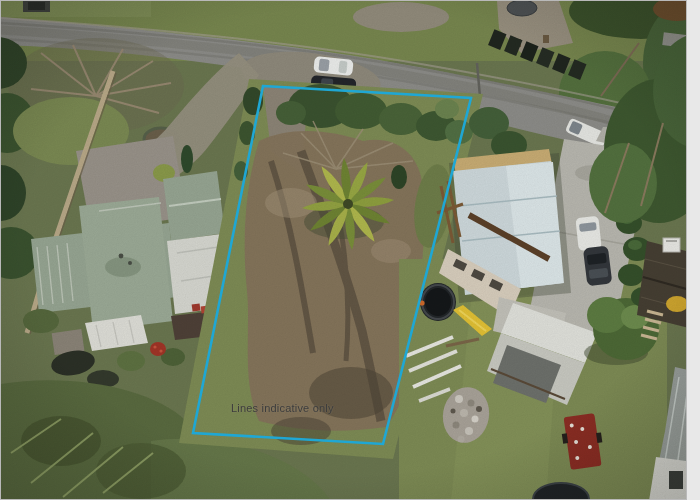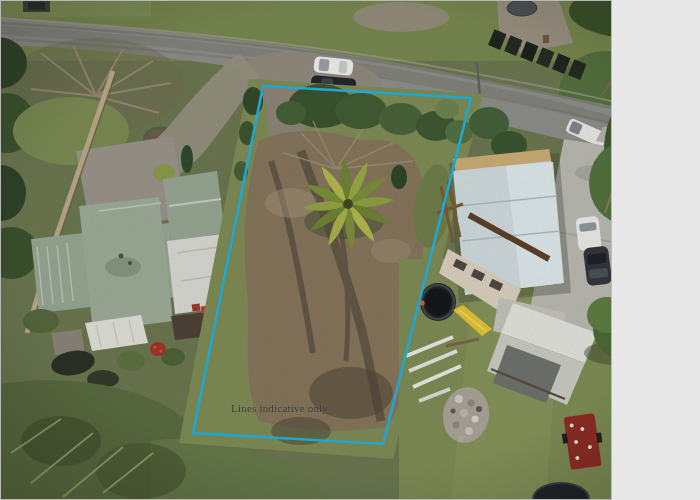--- a/index.html
+++ b/index.html
@@ -1,18 +1,18 @@
 <!DOCTYPE html>
 <html style="--boundary: #1fa7d4; --label: #3c3c3c; --road: #8d8d89; --dirt: #85755c; --mud: #564b3c; --roofGreen: #97a693; --roofWhite: #d7d8d1; --roofBlue: #cfdadd; --concrete: #b9b8b0; --grassLight: #7e8c55; --grassDark: #5a6b40; --treeDark: #3b5330; --wallTan: #b9a988; --slideYellow: #e3c235; --trailerRed: #8d2e24;"><head>
 <meta charset="utf-8">
 <style>
   html,body{margin:0;padding:0;background:#e8e8e8;}
-  .stage{position:relative;width:612px;height:500px;overflow:hidden;
+  .stage{position:relative;width:687px;height:500px;overflow:hidden;
          border:1px solid #b9b9b9;box-sizing:border-box;
-         font-family:Liberation Serif, serif;}
+         font-family:Liberation Sans, sans-serif;}
   .stage svg{position:absolute;left:0;top:0;}
   .boundary{fill:none;stroke:var(--boundary,#1fa7d4);stroke-width:2.6;stroke-linejoin:miter;}
   .boundary-label{position:absolute;left:230px;top:401px;
                   font-size:11px;letter-spacing:.2px;
                   color:var(--label,#3c3c3c);text-shadow:0 0 2px rgba(160,150,130,.45);}
   .c-road{fill:var(--road,#8d8d89);}
   .c-dirt{fill:var(--dirt,#85755c);}
   .c-roofGreen{fill:var(--roofGreen,#97a693);}
   .c-roofWhite{fill:var(--roofWhite,#d7d8d1);}
   .c-roofBlue{fill:var(--roofBlue,#cfdadd);}

